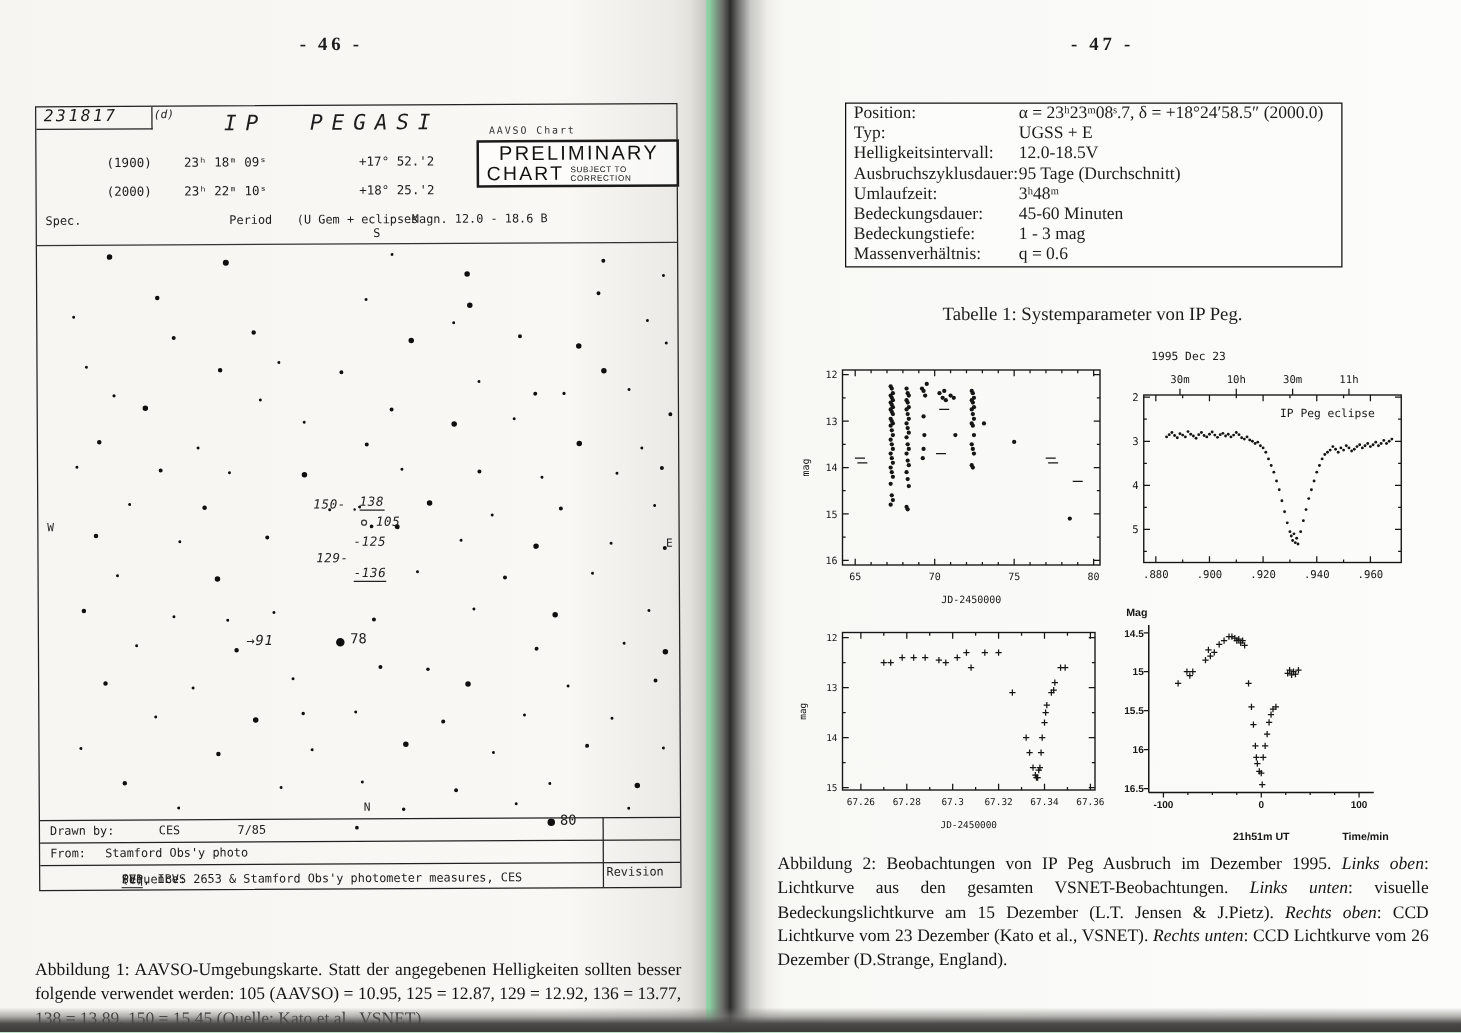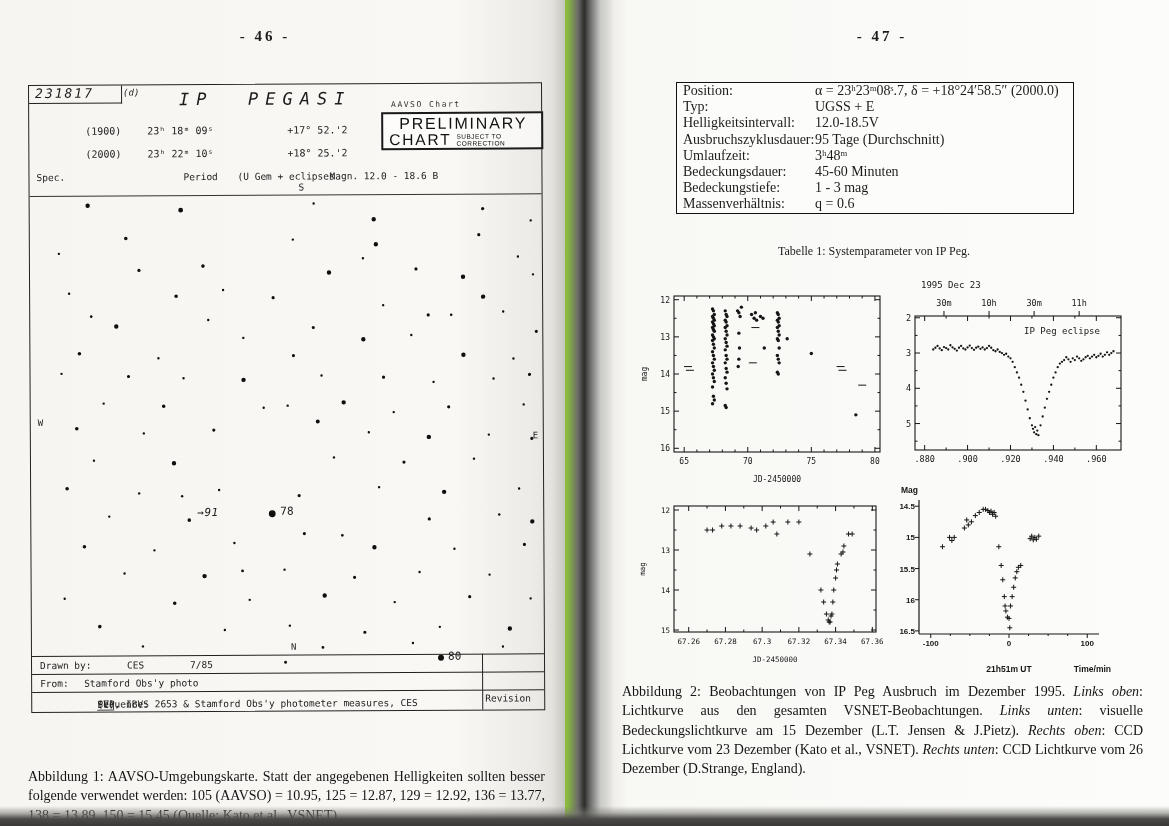--- a/index.html
+++ b/index.html
@@ -1,16 +1,16 @@
 <!DOCTYPE html>
 <html><head>
 <meta charset="utf-8">
 <style>
   html,body{margin:0;padding:0;background:#ffffff;}
-  .canvas{position:relative;width:1169px;height:826px;background:#84cc16;overflow:hidden;
+  .canvas{position:relative;width:1169px;height:826px;background:#86efac;overflow:hidden;
           font-family:"Liberation Serif","DejaVu Serif",serif;color:#1c1c1c;text-decoration:underline;}
   .abs{position:absolute;}
   .mono{font-family:"DejaVu Sans Mono","Liberation Mono",monospace;}
   .sans{font-family:"Liberation Sans","DejaVu Sans",sans-serif;}
   .hand{font-style:italic;}
 
   
   .page-left{position:absolute;left:0;top:0;width:565px;height:826px;
     background:linear-gradient(90deg,#f6f5f1 0%,#f9f8f5 80%,#eceae6 95%,#dddbd5 100%);}
   .page-right{position:absolute;left:600px;top:0;width:569px;height:826px;
@@ -48,21 +48,21 @@
   .vdiv{position:absolute;left:450px;top:570px;height:56px;border-left:1px solid #222;}
   .useq{border-bottom:1px solid #444;}
 
   .caption{position:absolute;font-size:14px;line-height:1.38;text-align:justify;color:#141414;}
 
   
   .paramtable{position:absolute;left:76px;top:82px;width:396px;border:1.6px solid #111;background:#fcfcfa;}
   .prow{display:flex;height:16.2px;line-height:16.2px;font-size:14px;justify-content:space-between;}
   .plabel{width:132px;padding-left:6px;flex:none;}
   .pvalue{flex:1;white-space:nowrap;}
-  .tabcaption{position:absolute;left:76px;top:244px;width:396px;text-align:center;font-size:12px;}
+  .tabcaption{position:absolute;left:76px;top:244px;width:396px;text-align:center;font-size:15px;}
 
   .plot{position:absolute;}
   .plot svg{display:block;}
 </style>
 </head>
 <body>
 
 <div class="canvas">
 
   <div class="page-left">
@@ -222,20 +222,31 @@
           <circle cx="240" cy="318" r="3.4" fill="#0f0f0f"></circle>
           <circle cx="272" cy="338" r="1.6" fill="#0f0f0f"></circle>
           <circle cx="256" cy="210" r="1.2" fill="#0f0f0f"></circle>
           <circle cx="286" cy="226" r="2" fill="#0f0f0f"></circle>
         </svg>
 
       <div class="fieldlabel" style="left:7px;top:332px;">W</div>
       <div class="fieldlabel" style="left:502px;top:347px;">E</div>
       <div class="fieldlabel" style="left:259px;top:557px;">N</div>
 
+      <div class="abs" style="left:220px;top:312px;width:76px;height:72px;">
+        <span class="clusterlabel" style="left:0;top:2px;">150-</span>
+        <span class="dot" style="left:32px;top:10px;width:2px;height:2px;"></span>
+        <span class="clusterlabel und" style="left:37px;top:0;">138</span>
+        <span class="ring" style="left:38px;top:19px;"></span>
+        <span class="dot" style="left:45px;top:23px;width:3px;height:3px;"></span>
+        <span class="clusterlabel" style="left:50px;top:16px;">105</span>
+        <span class="clusterlabel" style="left:32px;top:32px;">-125</span>
+        <span class="clusterlabel" style="left:2px;top:45px;">129-</span>
+        <span class="clusterlabel und" style="left:32px;top:57px;">-136</span>
+      </div>
 
       <div class="clusterlabel" style="left:166px;top:421px;font-size:11px;">→91</div>
       <div class="complabel" style="left:249px;top:420px;">78</div>
       <div class="dot" style="left:406px;top:571px;width:6px;height:6px;"></div>
       <div class="complabel" style="left:416px;top:566px;">80</div>
       <div class="dot" style="left:252px;top:576px;width:3px;height:3px;"></div>
 
       <div class="frow" style="top:570px;height:18px;">
         <span style="left:8px;">Drawn by:</span>
         <span style="left:95px;">CES</span>

